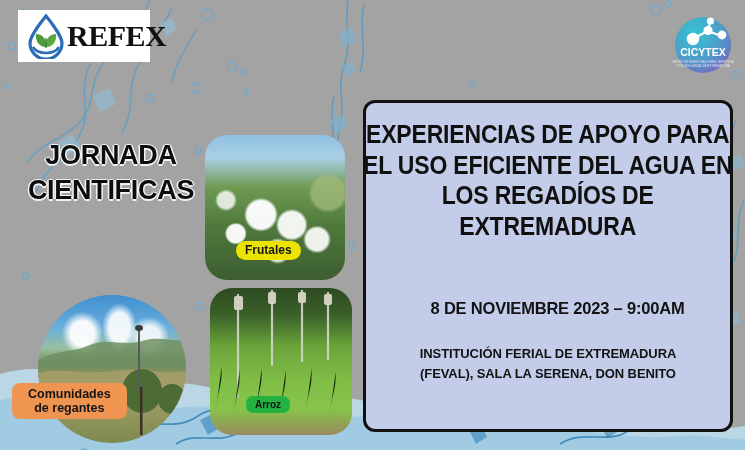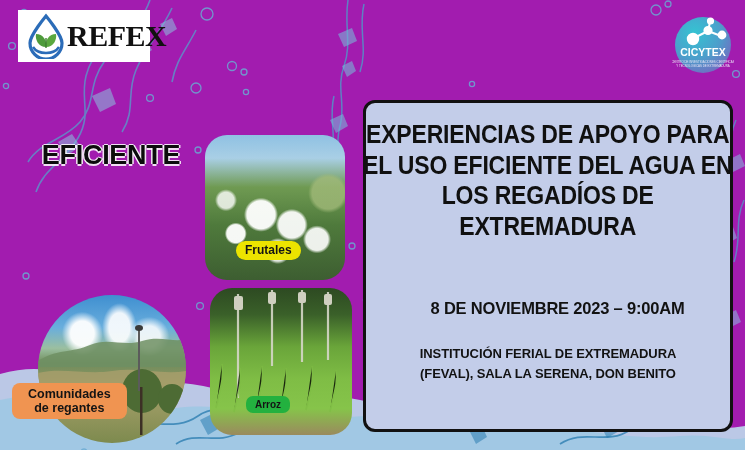--- a/index.html
+++ b/index.html
@@ -4,21 +4,21 @@
 <style>
   * { box-sizing: border-box; margin: 0; padding: 0; }
   html, body {
     width: 745px; height: 450px;
     overflow: hidden;
     font-family: "Liberation Sans", sans-serif;
   }
   #poster {
     position: relative;
     width: 745px; height: 450px;
-    background: #a21caf;
+    background: #a3a3a3;
     overflow: hidden;
   }
 
   
   .water-layer { position: absolute; inset: 0; pointer-events: none; }
 
   
   #refex-box {
     position: absolute; left: 18px; top: 10px;
     width: 132px; height: 52px;
@@ -272,21 +272,22 @@
       <circle cx="36" cy="16.5" r="3.6"></circle>
       <circle cx="50" cy="21" r="3.4"></circle>
       <circle cx="38.5" cy="7" r="2.6"></circle>
     </g>
     <text x="31" y="42" text-anchor="middle" fill="#ffffff" font-family="Liberation Sans, sans-serif" font-size="10.5" font-weight="700">CICYTEX</text>
     <text x="31" y="48.5" text-anchor="middle" fill="#e9e4f6" font-family="Liberation Sans, sans-serif" font-size="2.9">CENTRO DE INVESTIGACIONES CIENTIFICAS</text>
     <text x="31" y="52.5" text-anchor="middle" fill="#e9e4f6" font-family="Liberation Sans, sans-serif" font-size="2.9">Y TECNOLOGICAS DE EXTREMADURA</text>
   </svg>
 
   <div id="headline">
-    <span class="hl-line">EFICIENTE</span>
+    <span class="hl-line">JORNADA</span>
+    <span class="hl-line">CIENTIFICAS</span>
   </div>
 
   <div class="photo" id="photo-frutales"></div>
 
   <div class="photo" id="photo-comunidades">
     <svg viewBox="0 0 148 148" width="148" height="148" aria-hidden="true">
       <path d="M0 66 C18 54 34 58 52 50 C70 42 86 52 104 46 C122 40 136 48 148 44 L148 72 L0 72 Z" fill="#6f8f63" opacity=".85"></path>
       <path d="M0 78 C24 72 48 80 74 76 C100 72 124 80 148 76 L148 96 L0 96 Z" fill="#a99f6b" opacity=".8"></path>
       <g fill="#4d6b34">
         <ellipse cx="104" cy="96" rx="20" ry="22"></ellipse>

